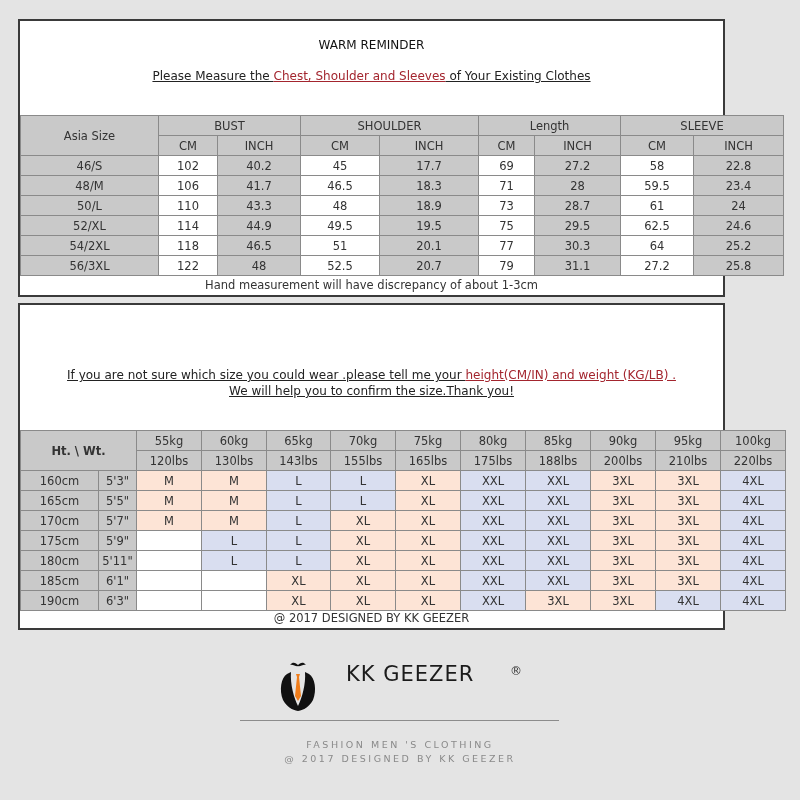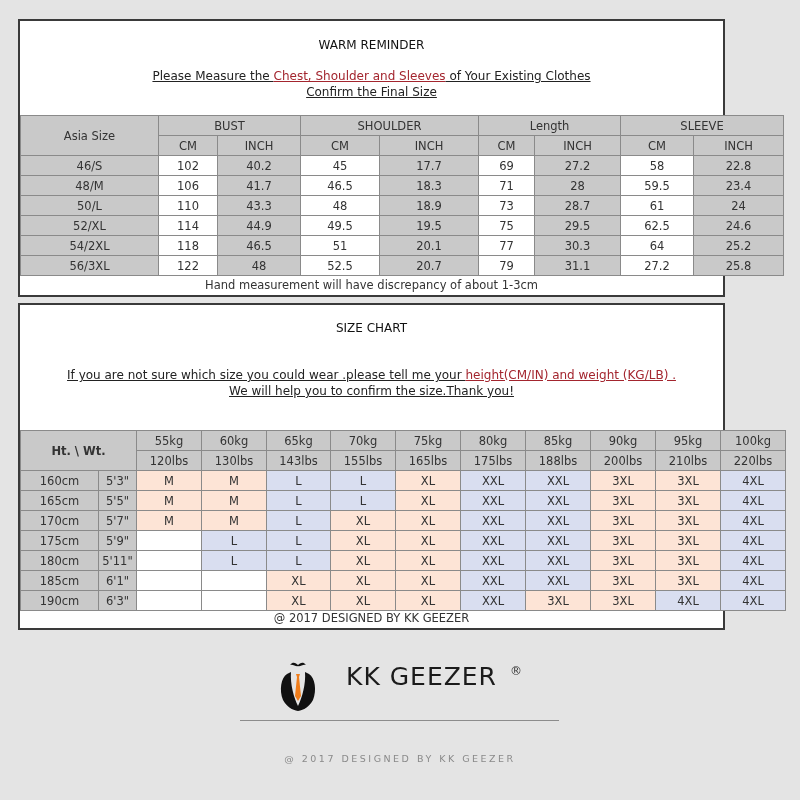--- a/index.html
+++ b/index.html
@@ -54,21 +54,21 @@
   .foot {
     position: absolute; left: 0; right: 0; bottom: 0;
     height: 20px; line-height: 20px; text-align: center;
     font-size: 11.5px; color: #333;
   }
 
   .brand { position: absolute; left: 0; top: 650px; width: 800px; height: 150px; }
   .logo { position: absolute; left: 278px; top: 10px; width: 40px; height: 52px; }
   .brand-name {
     position: absolute; left: 346px; top: 12px;
-    font-size: 25px; letter-spacing: 1px; color: #1b1b1b;
+    font-size: 21px; letter-spacing: 1px; color: #1b1b1b;
   }
   .brand-reg { position: absolute; left: 510px; top: 14px; font-size: 12px; color: #333; }
   .tagline {
     position: absolute; left: 322px; top: 46px;
     font-size: 13px; letter-spacing: 1.6px; color: #222;
   }
   .divider {
     position: absolute; left: 240px; top: 70px; width: 319px; height: 1px; background: #8c8c8c;
   }
   .sub1, .sub2 {
@@ -78,23 +78,20 @@
   .sub1 { top: 89px; }
   .sub2 { top: 103px; }
 </style>
 </head>
 <body>
 
 <div class="panel" id="panel1">
   <div class="panel-title" style="top:17px">WARM REMINDER</div>
   <div class="note" style="top:47px">
     <span class="u">Please Measure the </span><span class="u red">Chest, Shoulder and Sleeves</span><span class="u"> of Your Existing Clothes</span>
-  </div>
-  <div class="note" style="top:63px">
-    <span class="u">Confirm the Final Size</span>
   </div>
 
   <table id="t1">
     <colgroup>
       <col style="width:138px">
         <col style="width:59px">
         <col style="width:83px">
         <col style="width:79px">
         <col style="width:99px">
         <col style="width:56px">
@@ -188,21 +185,20 @@
           <td class="w">27.2</td>
           <td class="g">25.8</td>
         </tr>
       </tbody>
   </table>
 
   <div class="foot">Hand measurement will have discrepancy of about 1-3cm</div>
 </div>
 
 <div class="panel" id="panel2">
-  <div class="panel-title" style="top:16px">SIZE CHART</div>
   <div class="note" style="top:62px">
     <span class="u">If you are not sure which size you could wear .please tell me your </span><span class="u red">height(CM/IN) and weight (KG/LB) .</span>
   </div>
   <div class="note" style="top:78px">
     <span class="u">We will help you to confirm the size.Thank you!</span>
   </div>
 
   <table id="t2">
     <colgroup>
       <col style="width:78px">
@@ -352,14 +348,15 @@
 
 <div class="brand">
   <svg class="logo" viewBox="0 0 40 52">
     <path d="M12 5 C15 1 18 3 20 5 C22 3 25 1 28 5 C25 4 22 7 20 6 C18 7 15 4 12 5 Z" fill="#111"></path>
     <path d="M9 14 C3 18 1 30 5 40 C9 47 14 50 20 51 C26 50 31 47 35 40 C39 30 37 18 31 14 L27 12 C28 24 24 38 20 46 C16 38 12 24 13 12 Z" fill="#111"></path>
     <path d="M18 14 L22 14 L21 17 L23 36 L20 41 L17 36 L19 17 Z" fill="#f07d1a"></path>
   </svg>
   <div class="brand-name">KK GEEZER</div>
   <div class="brand-reg">®</div>
   <div class="divider"></div>
+  <div class="sub1">FASHION MEN 'S CLOTHING</div>
   <div class="sub2">@ 2017 DESIGNED BY KK GEEZER</div>
 </div>
 
 </body></html>

